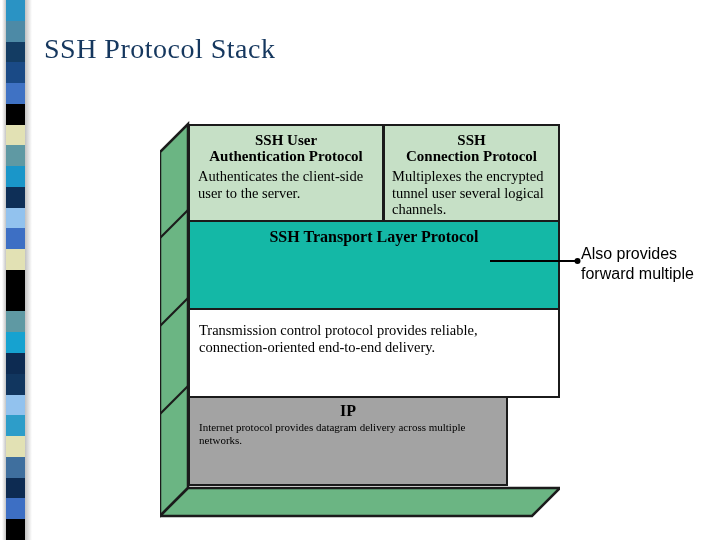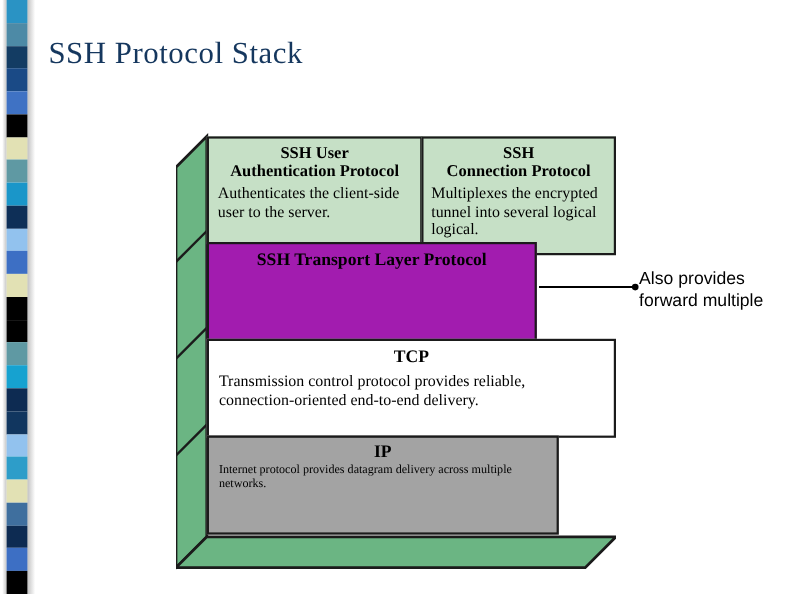--- a/index.html
+++ b/index.html
@@ -118,23 +118,23 @@
     height: 108px;
     background: #c6e0c6;
     padding: 6px 7px 0 7px;
   }
   #layer-conn .hd { font-size: 15px; }
   #layer-conn .bd { font-size: 14.5px; margin-top: 4px; }
 
   
   #layer-transport {
     top: 108px;
-    width: 300px;
+    width: 372px;
     height: 90px;
-    background: #a21caf;
+    background: #14b8a6;
     padding: 6px 9px 0 9px;
   }
   #layer-transport .hd { font-size: 16px; }
   #layer-transport .bd { font-size: 14.5px; margin-top: 6px; }
 
   
   #layer-tcp {
     top: 196px;
     width: 372px;
     height: 90px;
@@ -233,29 +233,28 @@
         <span>Authentication Protocol</span>
       </div>
       <div class="bd">Authenticates the client-side user to the server.</div>
     </div>
 
     <div class="layer" id="layer-conn">
       <div class="hd">
         <span>SSH</span><br>
         <span>Connection Protocol</span>
       </div>
-      <div class="bd">Multiplexes the encrypted tunnel into several logical logical.</div>
+      <div class="bd">Multiplexes the encrypted tunnel user several logical channels.</div>
     </div>
 
     <div class="layer" id="layer-transport">
       <div class="hd">SSH Transport Layer Protocol</div>
     </div>
 
     <div class="layer" id="layer-tcp">
-      <div class="hd">TCP</div>
       <div class="bd">Transmission control protocol provides reliable, connection-oriented end-to-end delivery.</div>
     </div>
 
     <div class="layer" id="layer-ip">
       <div class="hd">IP</div>
       <div class="bd">Internet protocol provides datagram delivery across multiple networks.</div>
     </div>
   </div>
 
   <svg id="callout-svg" viewBox="0 0 92 18" xmlns="http://www.w3.org/2000/svg">

